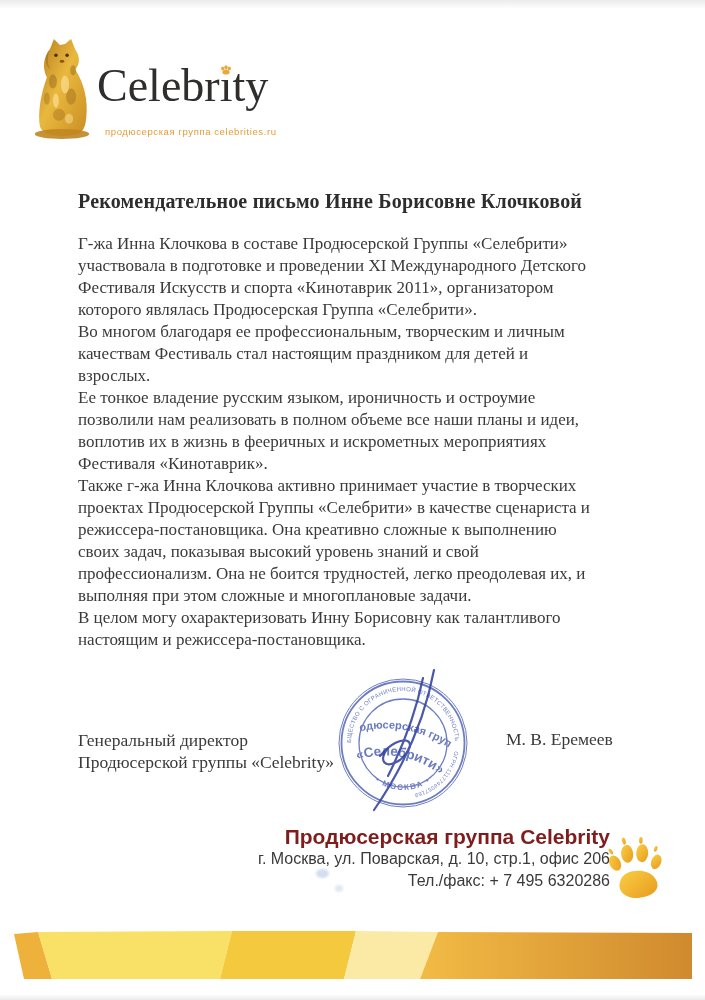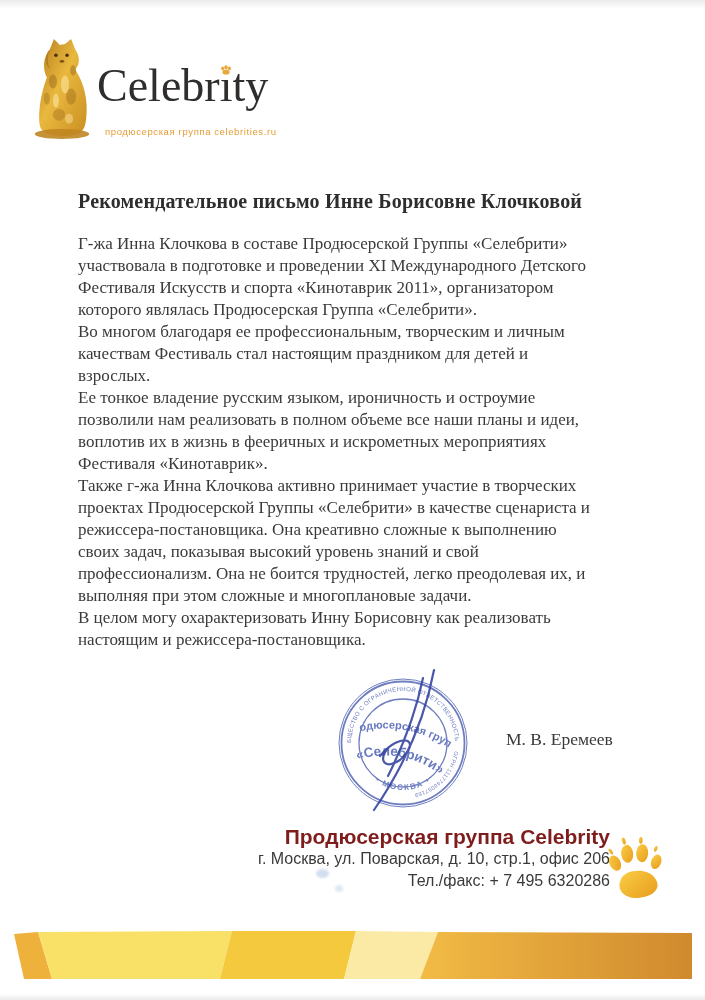--- a/index.html
+++ b/index.html
@@ -105,24 +105,28 @@
     <div class="line">Ее тонкое владение русским языком, ироничность и остроумие</div>
     <div class="line">позволили нам реализовать в полном объеме все наши планы и идеи,</div>
     <div class="line">воплотив их в жизнь в фееричных и искрометных мероприятиях</div>
     <div class="line">Фестиваля «Кинотаврик».</div>
     <div class="line">Также г-жа Инна Клочкова активно принимает участие в творческих</div>
     <div class="line">проектах Продюсерской Группы «Селебрити» в качестве сценариста и</div>
     <div class="line">режиссера-постановщика. Она креативно сложные к выполнению</div>
     <div class="line">своих задач, показывая высокий уровень знаний и свой</div>
     <div class="line">профессионализм.  Она не боится трудностей, легко преодолевая их, и</div>
     <div class="line">выполняя при этом сложные и многоплановые задачи.</div>
-    <div class="line">В целом могу охарактеризовать Инну Борисовну как реализовать</div>
+    <div class="line">В целом могу охарактеризовать Инну Борисовну как талантливого</div>
     <div class="line">настоящим и режиссера-постановщика.</div>
   </div>
 
+  <div class="sig-left">
+    <div>Генеральный директор</div>
+    <div>Продюсерской группы «Celebrity»</div>
+  </div>
   <div class="sig-name">М. В. Еремеев</div>
 
   <div class="stamp">
     <svg class="stamp-svg" viewBox="0 0 150 150">
       <defs>
         <path id="arcTop" d="M 23 75 A 52 52 0 1 1 127 75" fill="none"></path>
         <path id="circleFull" d="M 23 75 a 52 52 0 1 1 104 0 a 52 52 0 1 1 -104 0" fill="none"></path>
         <path id="arcBottom" d="M 28 75 A 47 47 0 1 0 122 75" fill="none"></path>
         <path id="arcC1" d="M 28 72 Q 75 52 122 72" fill="none"></path>
         <path id="arcC2" d="M 32 100 Q 75 78 118 100" fill="none"></path>

